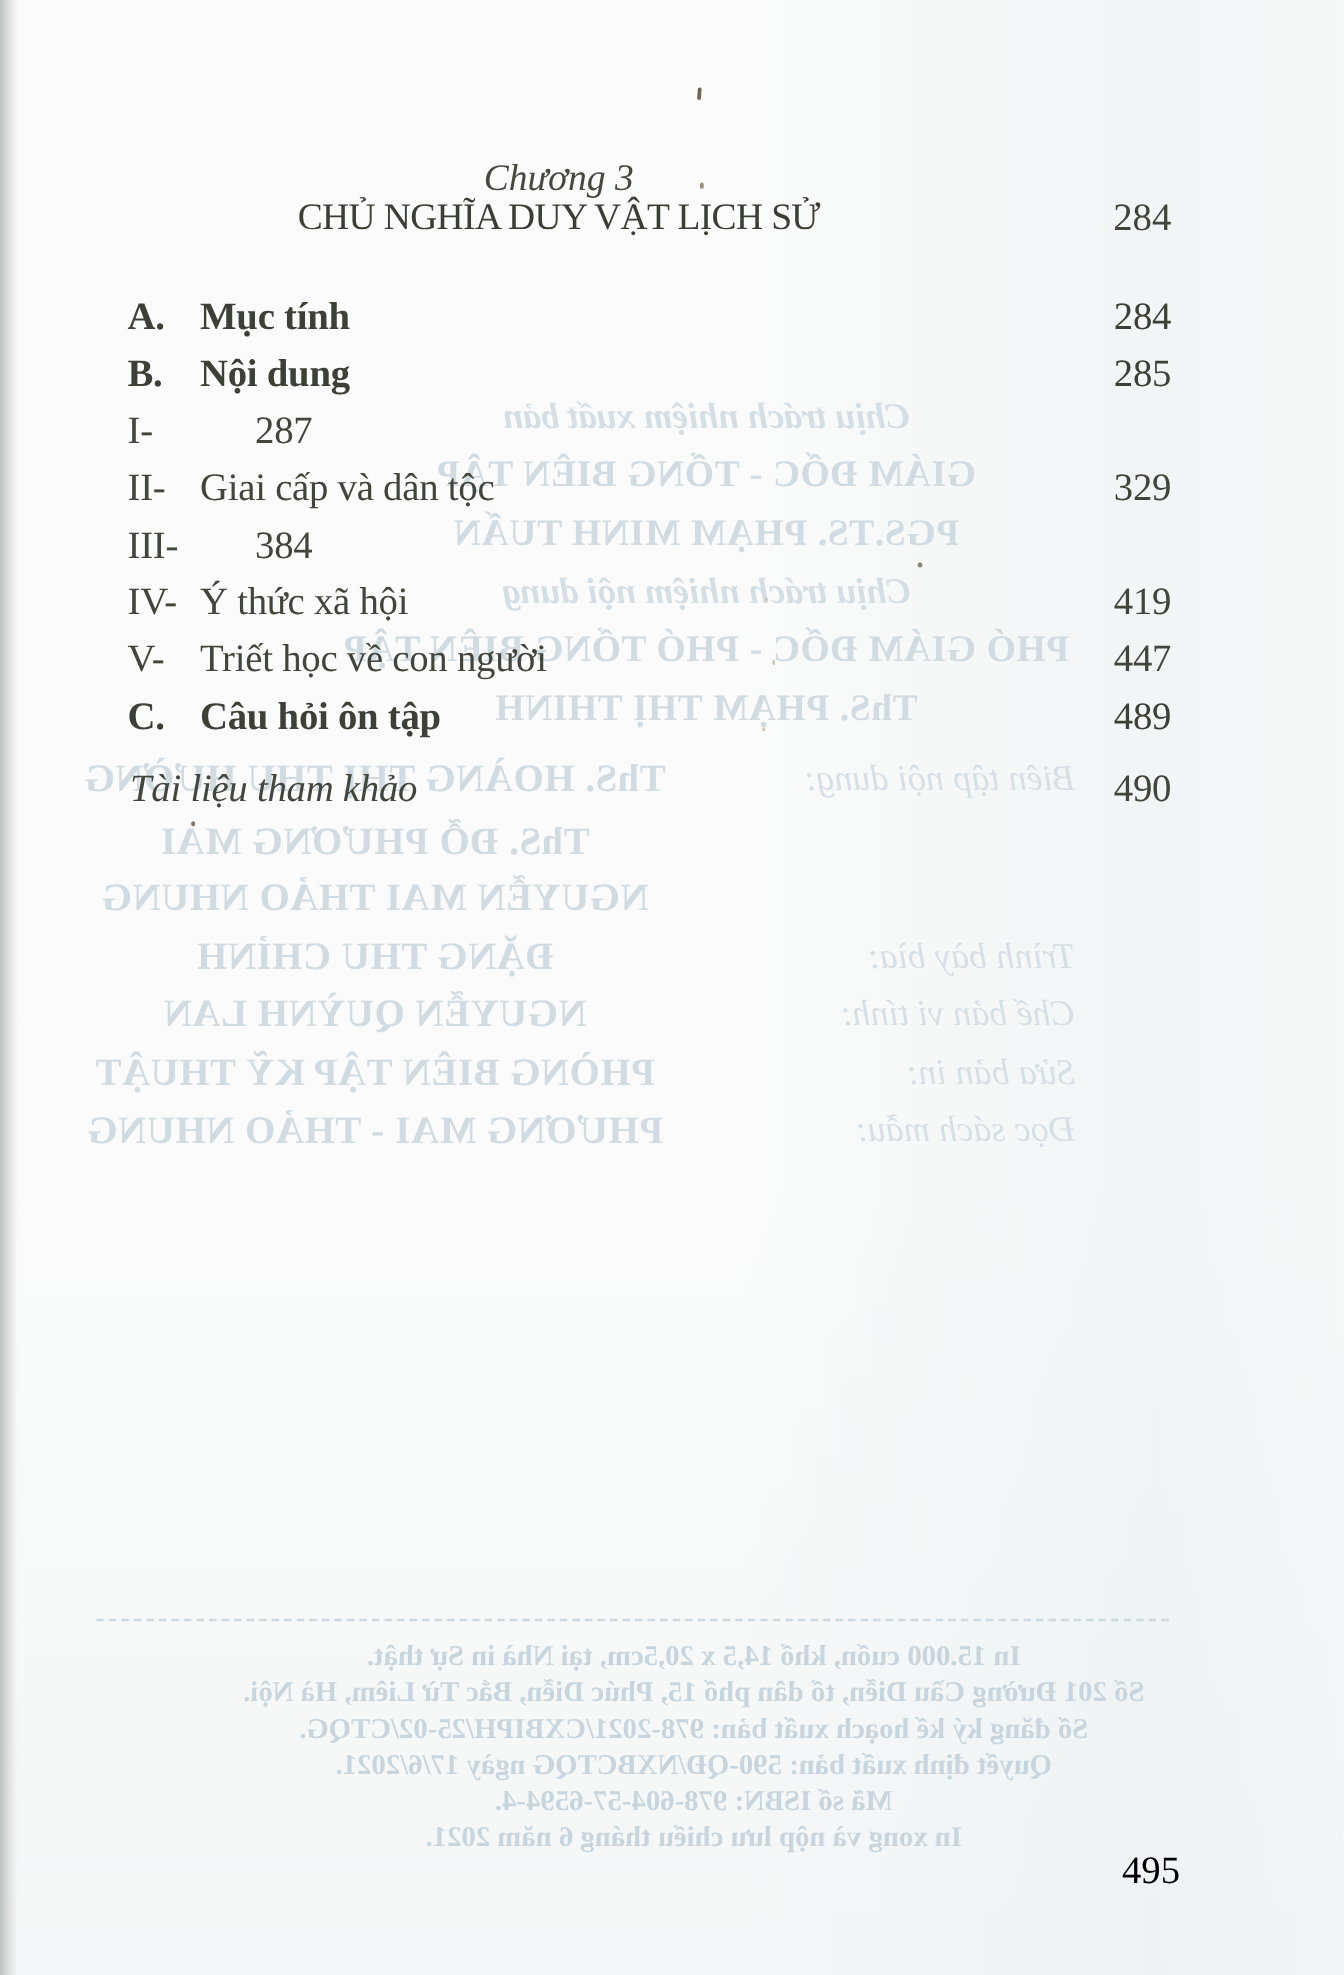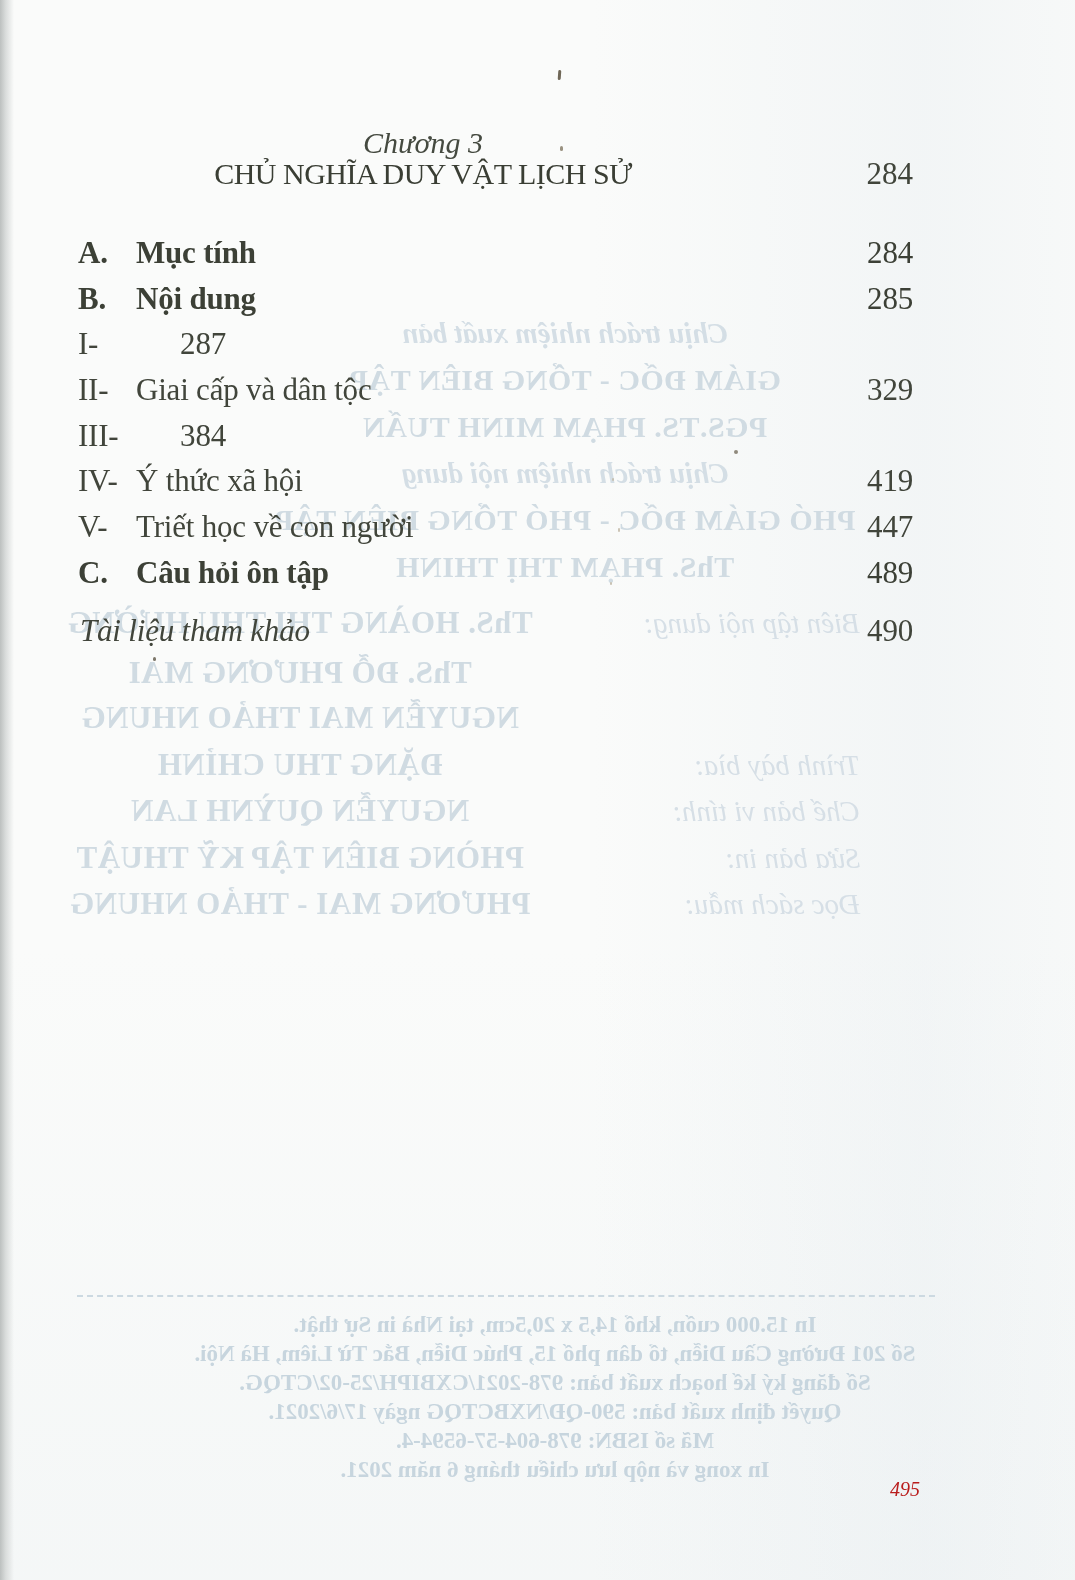--- a/index.html
+++ b/index.html
@@ -22,37 +22,37 @@
   
   .tint{position:absolute;inset:0;pointer-events:none;
     background:
       linear-gradient(90deg, rgba(255,255,255,0) 55%, rgba(222,230,235,0.28) 86%, rgba(222,230,235,0.12) 100%),
       linear-gradient(180deg, rgba(255,255,255,0) 60%, rgba(228,235,238,0.25) 100%);
   }
   .edge{position:absolute;left:0;top:0;bottom:0;width:14px;
     background:linear-gradient(90deg,#bcc0bf 0%,#d9dcdb 40%,rgba(250,251,250,0) 100%);}
 
   
-  .front{position:absolute;inset:0;z-index:3;}
+  .front{position:absolute;inset:0;z-index:3;margin-left:24px;}
   .chapter-label{
     position:absolute;left:78px;top:126px;width:690px;
     text-align:center;font-style:italic;font-size:30px;color:#454a40;
   }
   .chapter-row{position:absolute;left:78px;top:156px;width:835px;display:flex;align-items:center;}
   .chapter-title{width:690px;text-align:center;font-size:30px;letter-spacing:-0.5px;color:#3a3e34;white-space:nowrap;}
   .chapter-page{flex:1;text-align:right;font-size:31px;}
   .toc{position:absolute;left:78px;top:230px;width:835px;}
   .toc-row{display:flex;height:45.7px;line-height:45.7px;font-size:31px;letter-spacing:-0.2px;}
   .toc-row.bold{font-weight:bold;color:#3c4036;}
   .toc-label{width:58px;flex:none;}
   .toc-text{flex:1;white-space:nowrap;}
   .toc-page{width:90px;flex:none;text-align:right;font-weight:normal;}
   .refs{position:absolute;left:80px;top:608px;width:833px;display:flex;font-size:31px;line-height:45px;}
   .refs .toc-text{font-style:italic;}
-  .folio{position:absolute;left:78px;top:1478px;width:842px;text-align:right;font-size:20px;color:#b91c1c;font-style:italic;}
+  .folio{position:absolute;left:78px;top:1478px;width:842px;text-align:right;font-size:31px;color:#000000;}
 
   
   .ghost{position:absolute;z-index:1;transform:scaleX(-1);color:var(--ghost);}
   .ghost-colophon{left:90px;top:310px;width:840px;padding-right:110px;}
   .ghost-colophon .g-line{height:46.8px;line-height:46.8px;text-align:center;
     font-weight:bold;font-size:30px;letter-spacing:0.5px;white-space:nowrap;color:#d0dbe2;}
   .ghost-colophon .g-line.ghost-italic{font-style:italic;font-weight:bold;font-size:29px;letter-spacing:0;color:#d4dee5;}
   .ghost-credits{left:90px;top:605px;width:840px;}
   .g-credit{position:relative;height:46px;}
   .g-credit:nth-child(2){margin-top:4px;}

